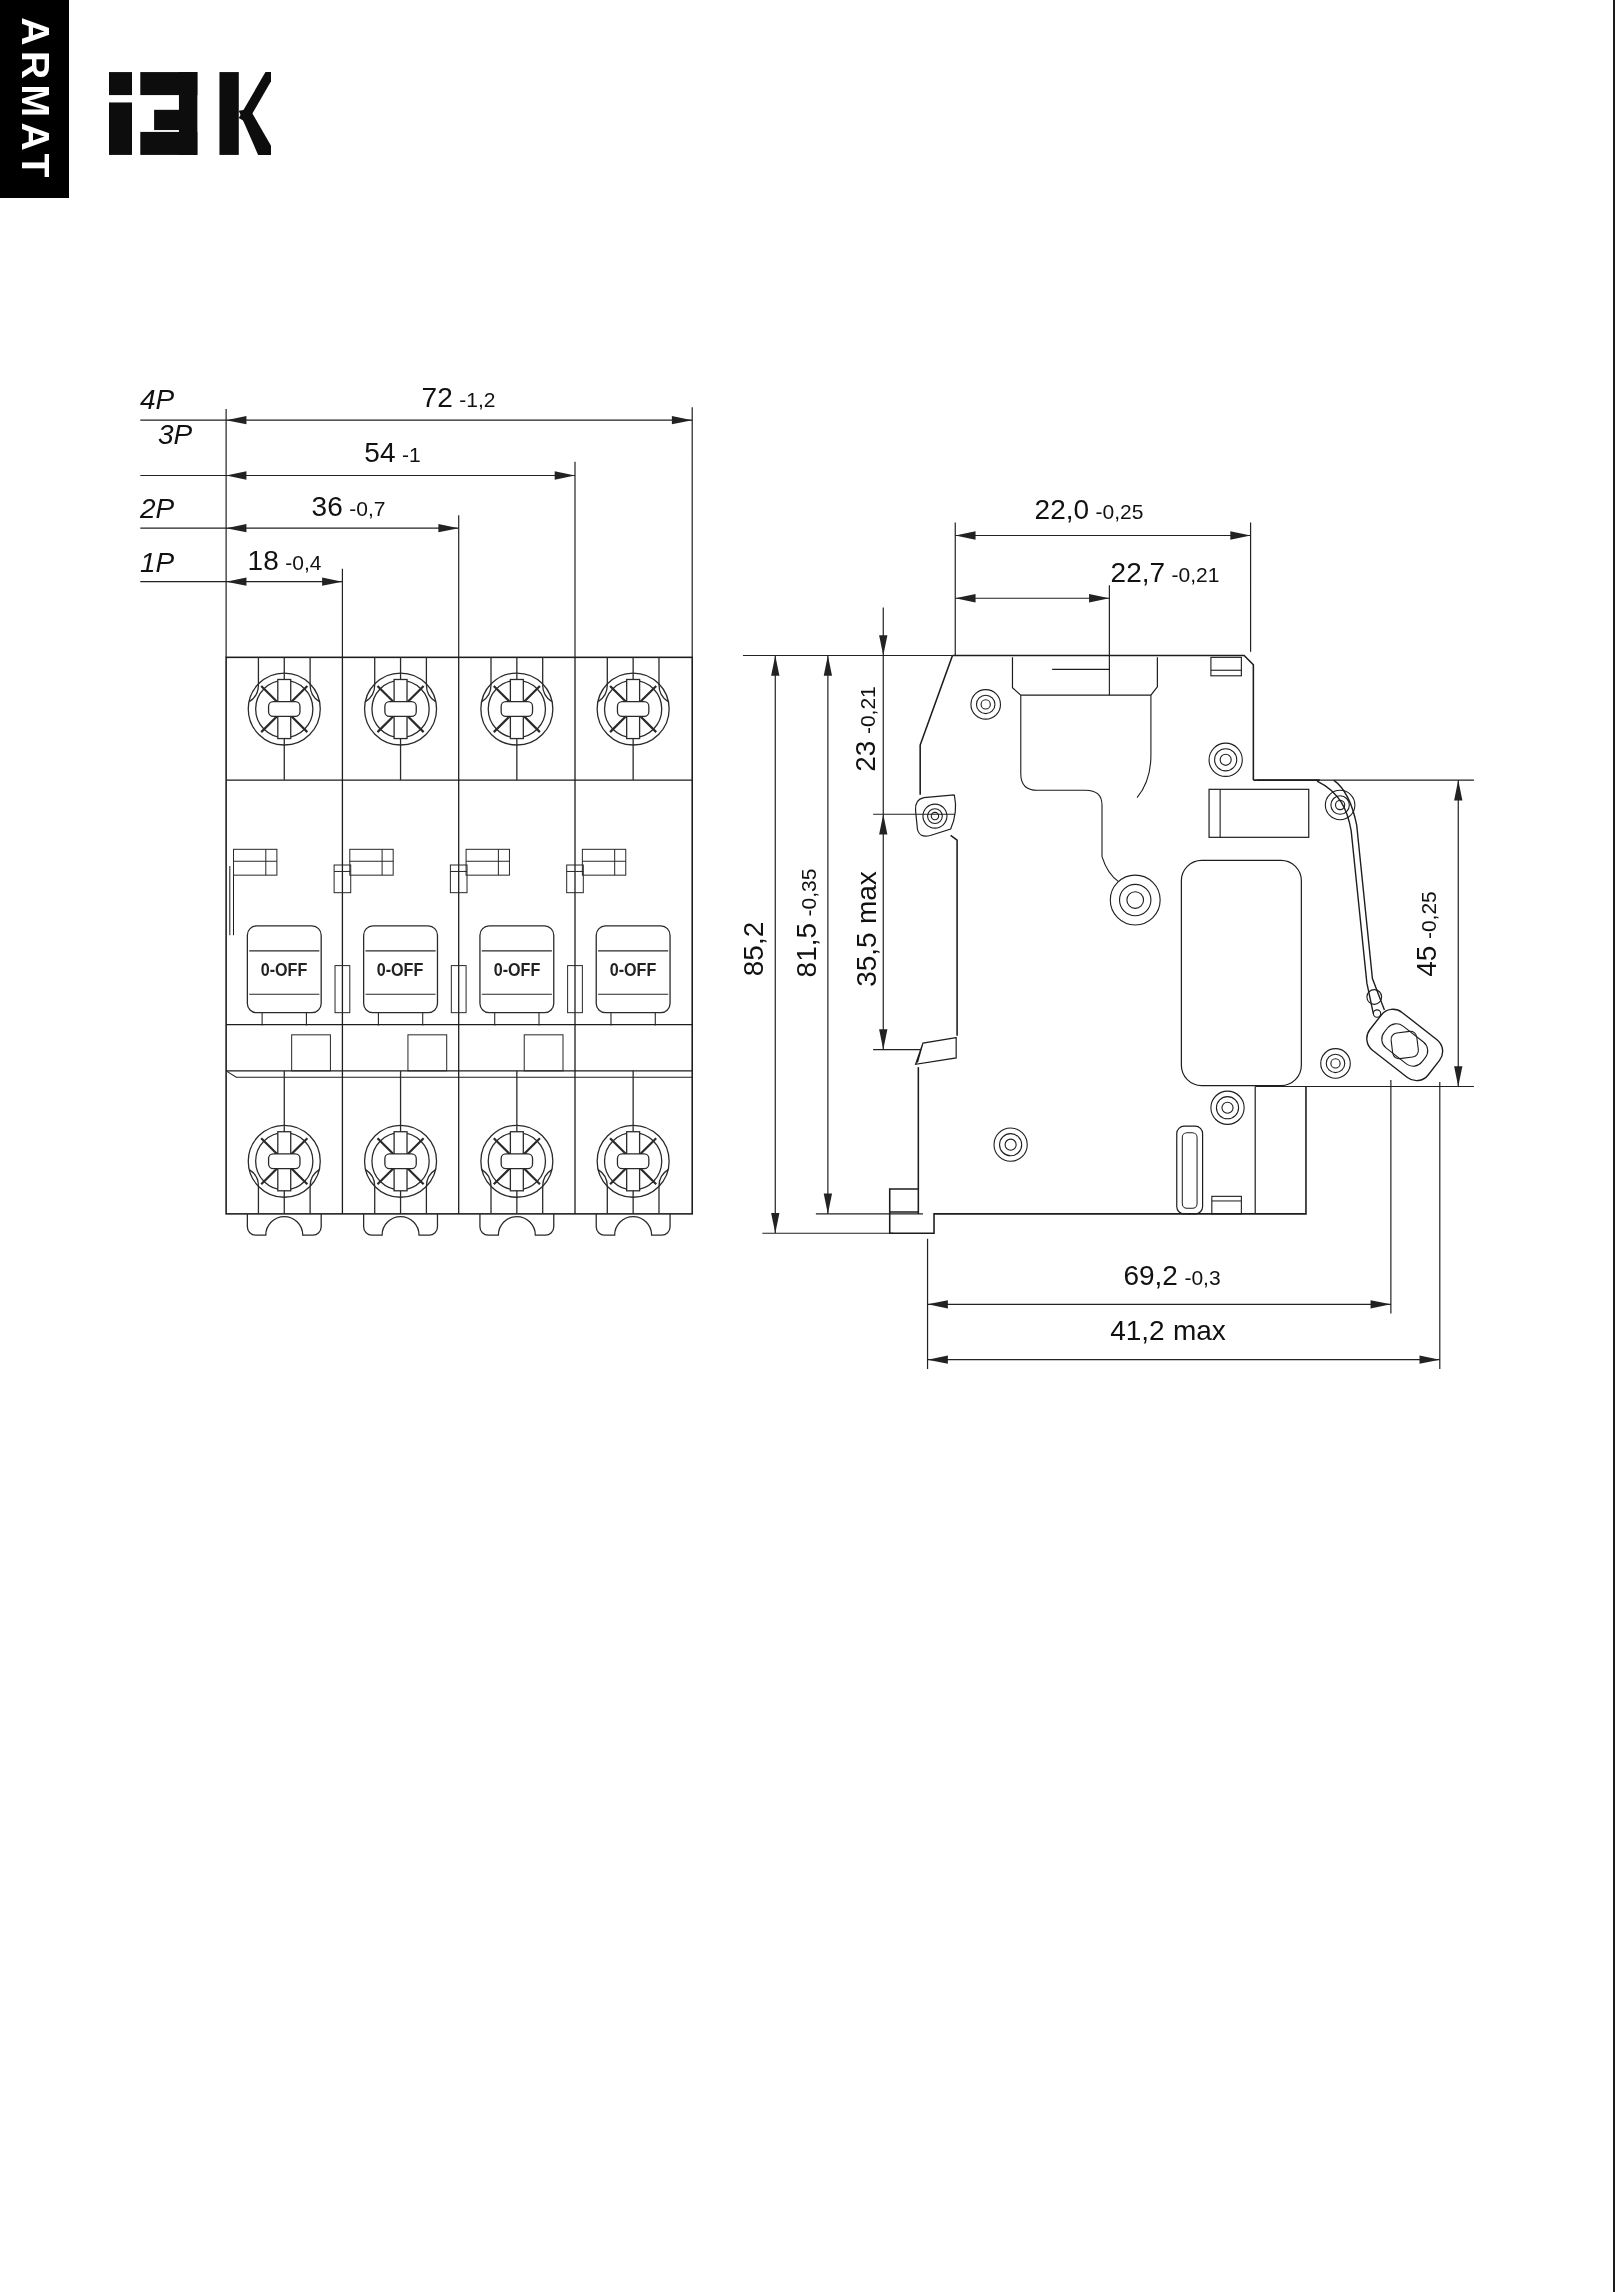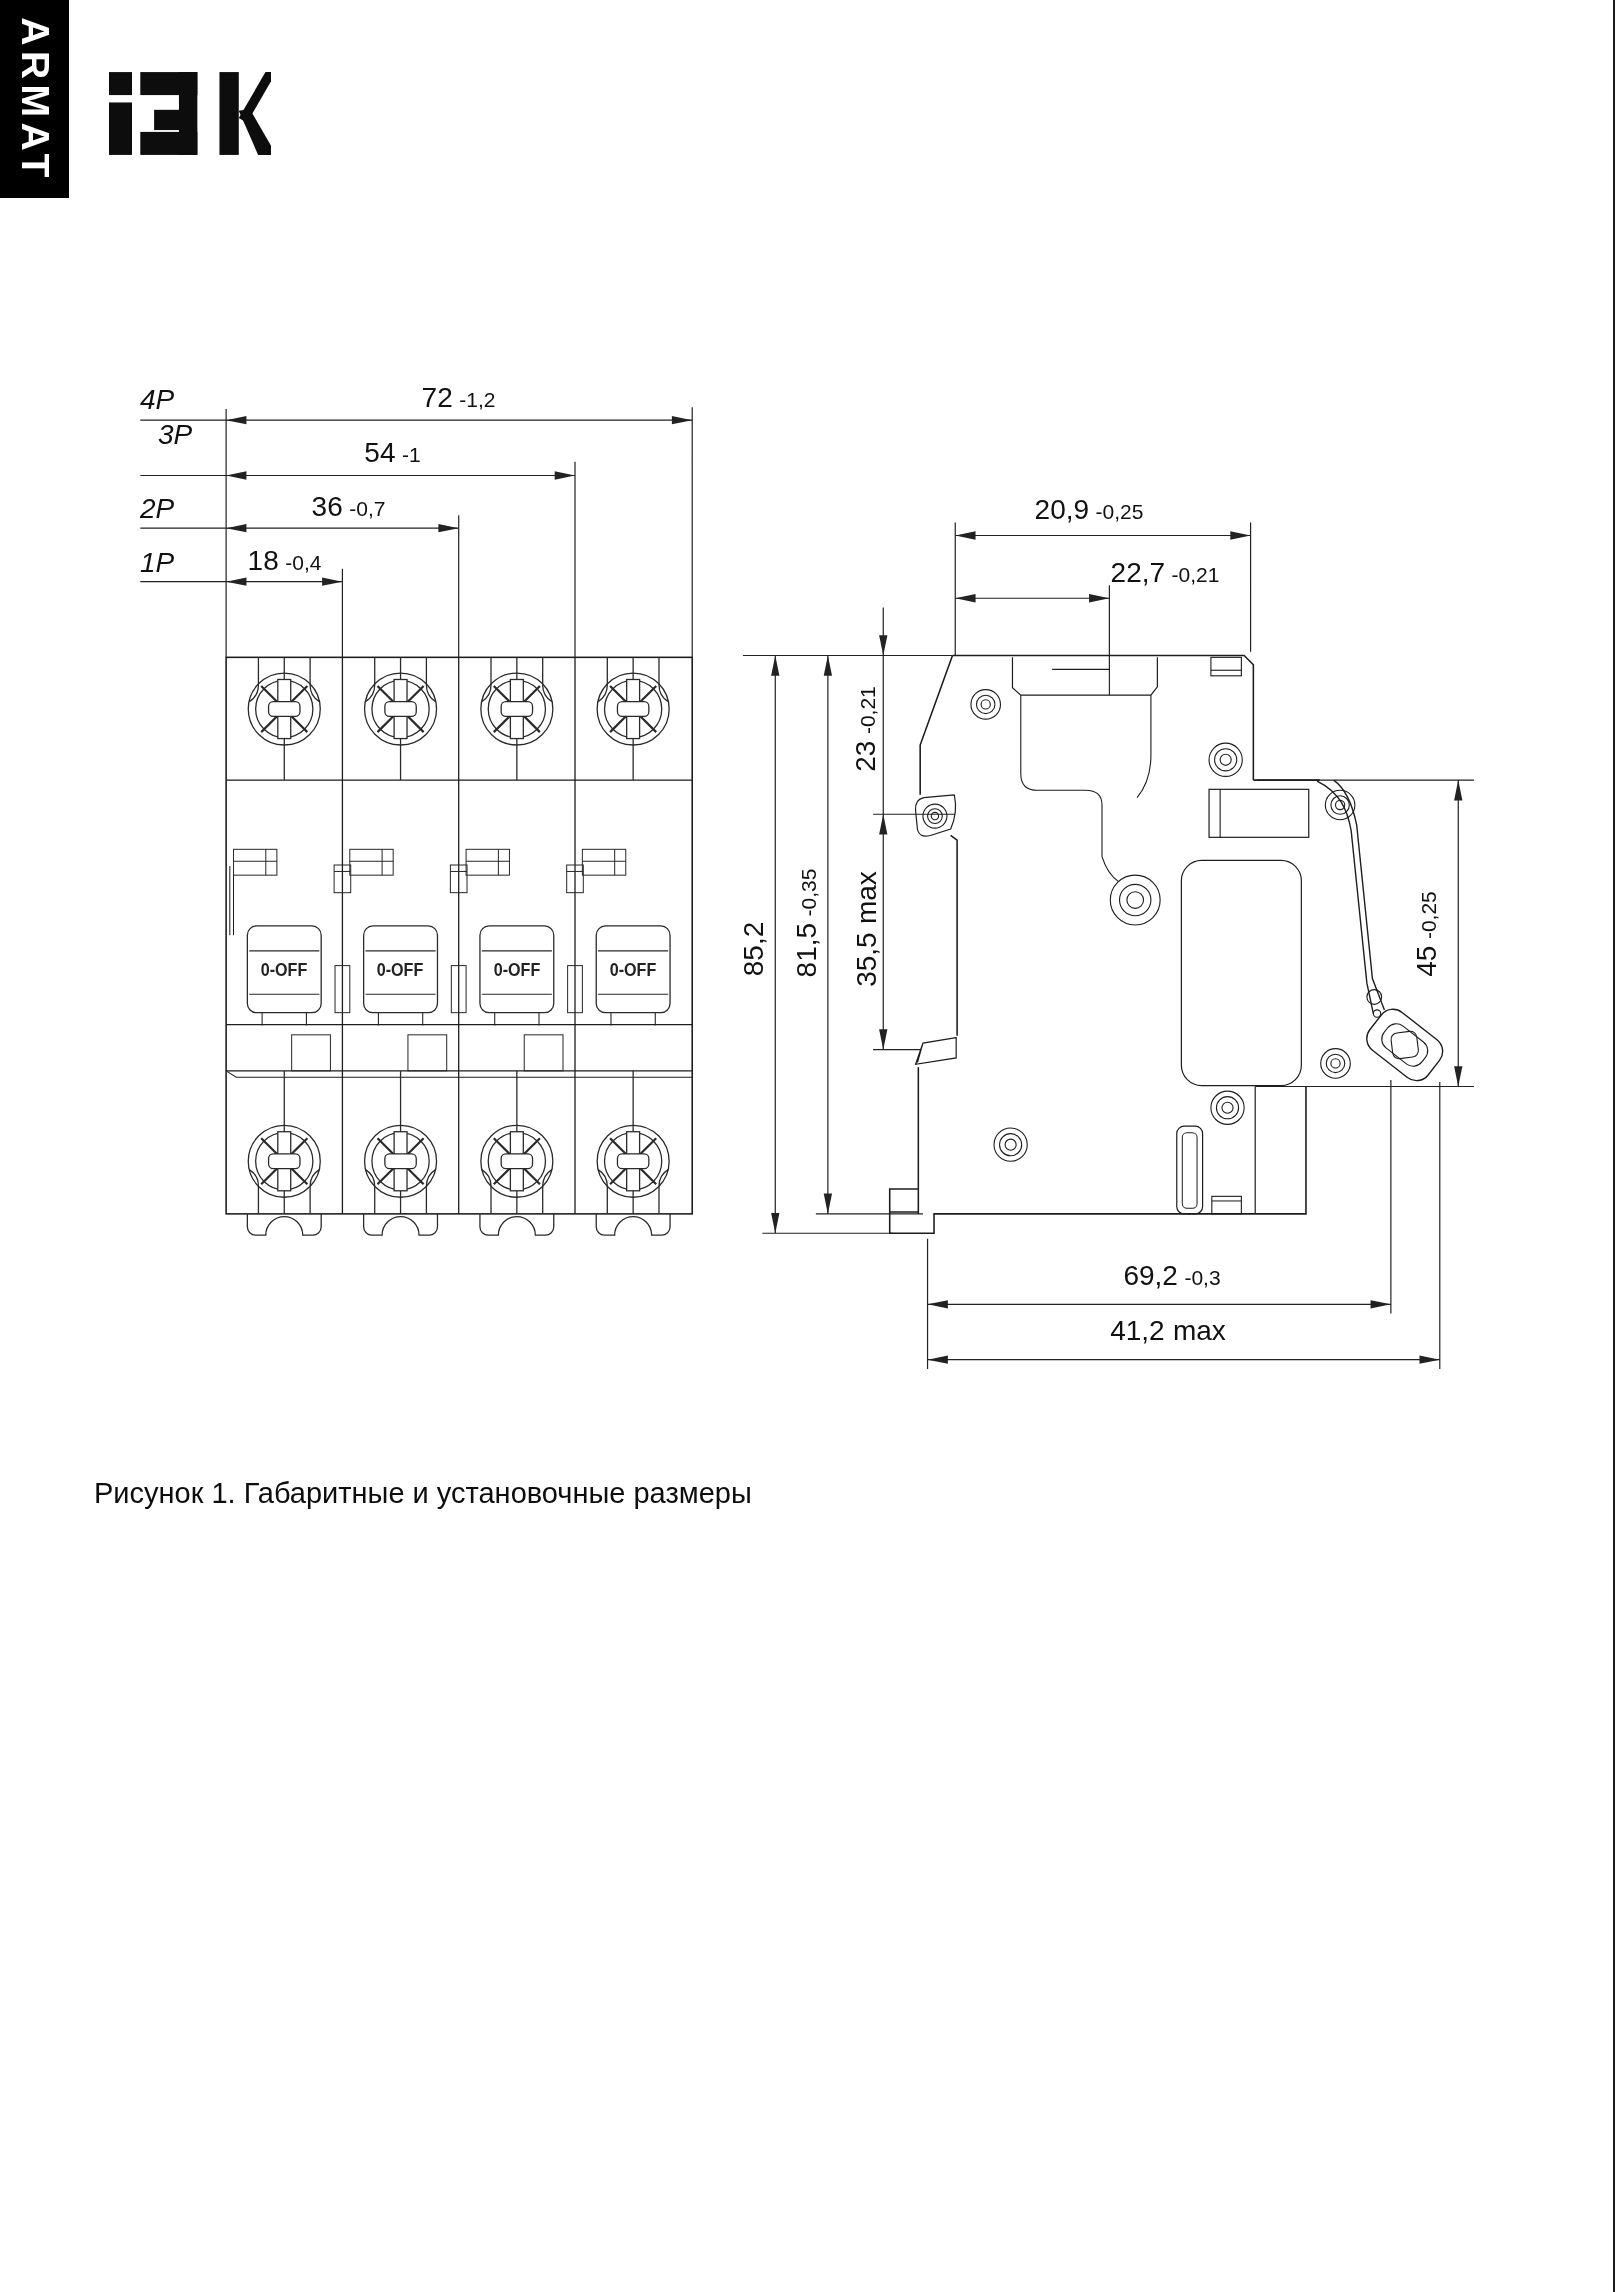--- a/index.html
+++ b/index.html
@@ -278,32 +278,31 @@
   <div class="polelbl" style="left:140px;top:385px;">4P</div>
   <div class="polelbl" style="left:140px;top:420px;margin-left:18px;">3P</div>
   <div class="polelbl" style="left:140px;top:494px;">2P</div>
   <div class="polelbl" style="left:140px;top:548px;">1P</div>
 
   <div class="lbl ctr" style="left:366px;top:382px;width:185px;"><span>72</span><span class="tol">-1,2</span></div>
   <div class="lbl ctr" style="left:300px;top:437px;width:185px;"><span>54</span><span class="tol">-1</span></div>
   <div class="lbl ctr" style="left:256px;top:491px;width:185px;"><span>36</span><span class="tol">-0,7</span></div>
   <div class="lbl ctr" style="left:192px;top:545px;width:185px;"><span>18</span><span class="tol">-0,4</span></div>
 
-  <div class="lbl ctr" style="left:978px;top:494px;width:222px;"><span>20,9</span><span class="tol">-0,25</span></div>
+  <div class="lbl ctr" style="left:978px;top:494px;width:222px;"><span>22,0</span><span class="tol">-0,25</span></div>
   <div class="lbl ctr" style="left:1054px;top:557px;width:222px;"><span>22,7</span><span class="tol">-0,21</span></div>
 
   <div class="lbl ctr rot" style="left:753px;top:949px;width:148px;"><span>85,2</span></div>
   <div class="lbl ctr rot" style="left:807px;top:923px;width:212px;"><span>81,5</span><span class="tol">-0,35</span></div>
   <div class="lbl ctr rot" style="left:866px;top:929px;width:194px;"><span>35,5</span><span class="suf">max</span></div>
   <div class="lbl ctr rot" style="left:866px;top:729px;width:185px;"><span>23</span><span class="tol">-0,21</span></div>
   <div class="lbl ctr rot" style="left:1427px;top:934px;width:194px;"><span>45</span><span class="tol">-0,25</span></div>
 
   <div class="lbl ctr" style="left:1061px;top:1260px;width:222px;"><span>69,2</span><span class="tol">-0,3</span></div>
   <div class="lbl ctr" style="left:1057px;top:1315px;width:222px;"><span>41,2</span><span class="suf">max</span></div>
 
   <div class="toggle-lbl" style="left:249px;top:960px;">0-OFF</div>
   <div class="toggle-lbl" style="left:365px;top:960px;">0-OFF</div>
   <div class="toggle-lbl" style="left:482px;top:960px;">0-OFF</div>
   <div class="toggle-lbl" style="left:598px;top:960px;">0-OFF</div>
 
-  <div class="caption">Рисунок 1. Габаритные и установочные размеры</div>
 </div>
 
 
 </body></html>

